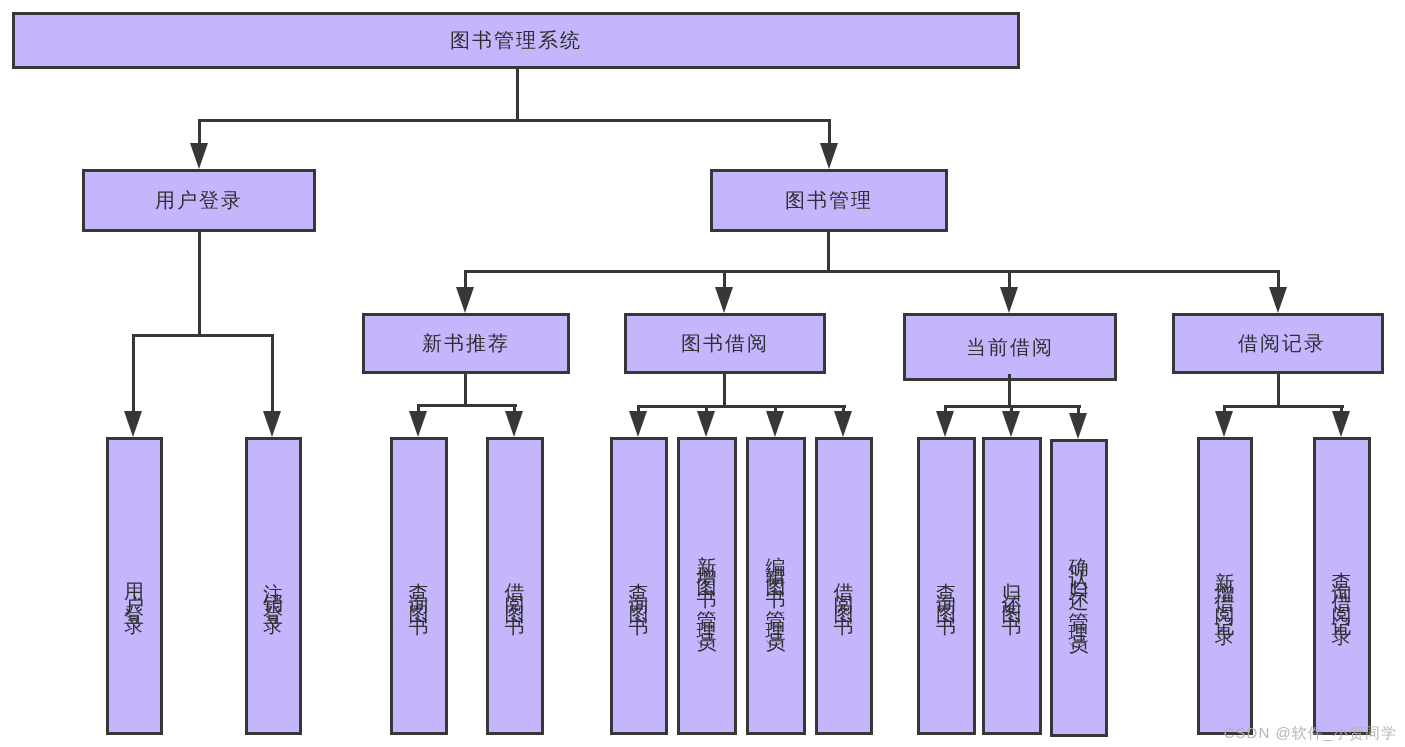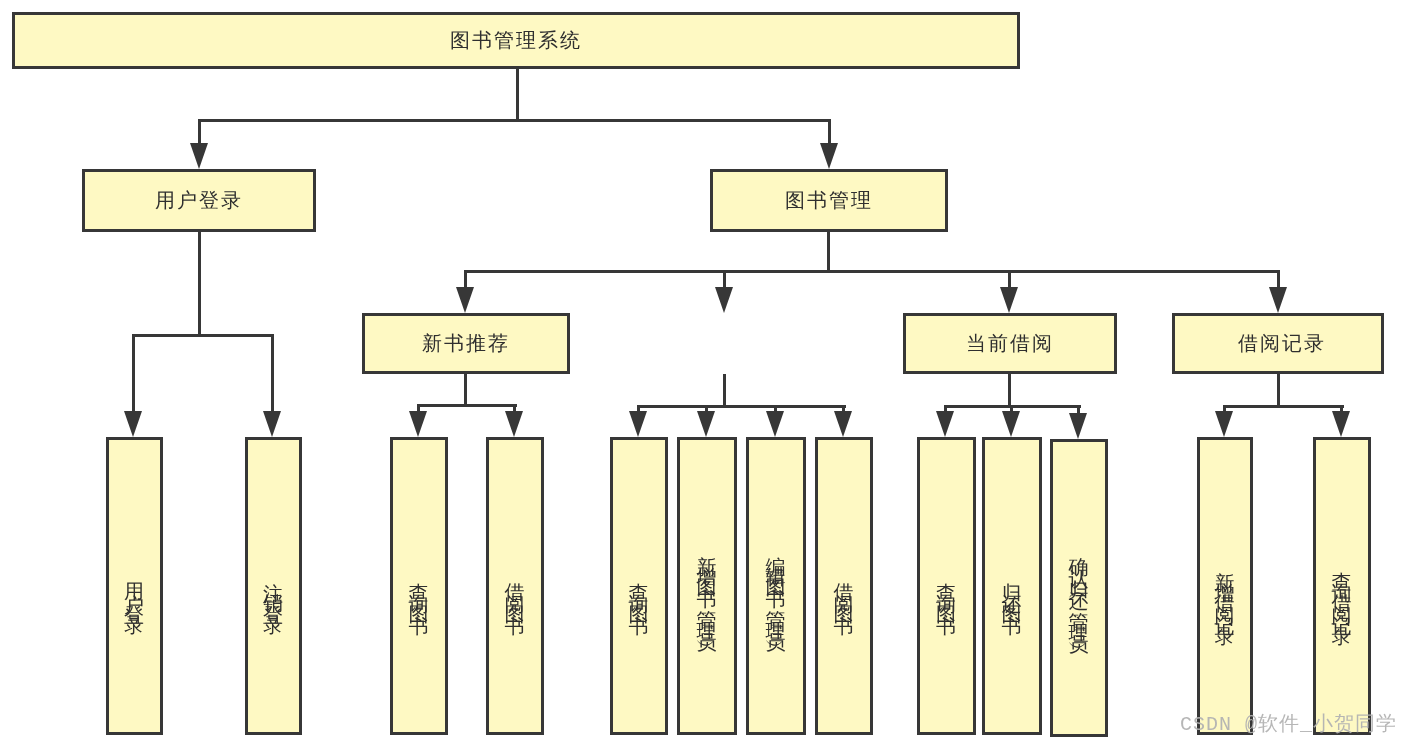--- a/index.html
+++ b/index.html
@@ -12,21 +12,21 @@
     width:1405px;
     height:747px;
     background:#ffffff;
     font-family:"Liberation Sans", sans-serif;
     overflow:hidden;
   }
   .node{
     position:absolute;
     box-sizing:border-box;
     border:3px solid var(--line);
-    background:#fef9c3;
+    background:#c4b5fd;
     display:flex;
     align-items:center;
     justify-content:center;
     color:var(--text);
     font-size:20px;
     letter-spacing:2px;
     text-align:center;
   }
   .leaf{
     writing-mode:vertical-rl;
@@ -41,41 +41,41 @@
   .arrow{
     position:absolute;
     width:0;height:0;
     border-left:9px solid transparent;
     border-right:9px solid transparent;
     border-top:26px solid var(--line);
   }
   #watermark{
     position:absolute;
     right:8px;
-    bottom:10px;
-    font-size:20px;
+    bottom:4px;
+    font-size:15px;
     color:rgba(178,178,178,0.95);
     letter-spacing:1px;
     z-index:10;
     white-space:nowrap;
-    font-family:Liberation Mono, monospace;
   }
 </style>
 </head>
 <body>
 
 <div id="stage">
 
   <div class="node" style="left:12px;top:12px;width:1008px;height:57px;">图书管理系统</div>
 
   <div class="node" style="left:82px;top:169px;width:234px;height:63px;">用户登录</div>
   <div class="node" style="left:362px;top:313px;width:208px;height:61px;">新书推荐</div>
 
   <div class="node" style="left:710px;top:169px;width:238px;height:63px;">图书管理</div>
-  <div class="node" style="left:903px;top:313px;width:214px;height:61px;">当前借阅</div>
+  <div class="node" style="left:624px;top:313px;width:202px;height:61px;">图书借阅</div>
+  <div class="node" style="left:903px;top:313px;width:214px;height:68px;">当前借阅</div>
   <div class="node" style="left:1172px;top:313px;width:212px;height:61px;padding-left:8px;">借阅记录</div>
 
   <div class="node leaf" style="left:106px;top:437px;width:57px;height:298px;">用户登录</div>
   <div class="node leaf" style="left:245px;top:437px;width:57px;height:298px;">注销登录</div>
   <div class="node leaf" style="left:390px;top:437px;width:58px;height:298px;">查询图书</div>
   <div class="node leaf" style="left:486px;top:437px;width:58px;height:298px;">借阅图书</div>
   <div class="node leaf" style="left:610px;top:437px;width:58px;height:298px;">查询图书</div>
   <div class="node leaf" style="left:677px;top:437px;width:60px;height:298px;">新增图书（管理员）</div>
   <div class="node leaf" style="left:746px;top:437px;width:60px;height:298px;">编辑图书（管理员）</div>
   <div class="node leaf" style="left:815px;top:437px;width:58px;height:298px;">借阅图书</div>

